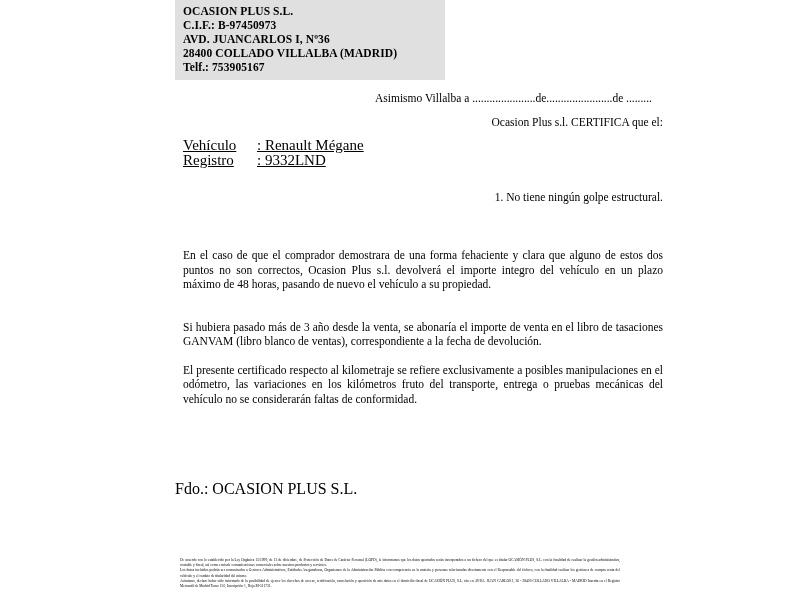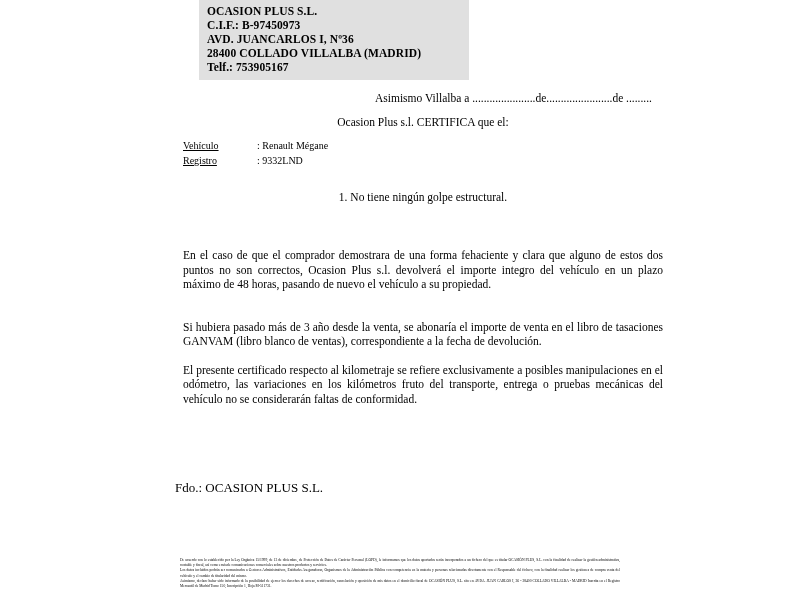--- a/index.html
+++ b/index.html
@@ -22,21 +22,20 @@
   }
   
   .letterhead {
     position: absolute;
     left: 175px;
     top: 0px;
     width: 270px;
     background: #e0e0e0;
     padding: 4px 6px 6px 8px;
     box-sizing: border-box;
-    margin-left: 24px;
   }
   .letterhead .lh-line {
     font-weight: bold;
     font-size: 11.5px;
     line-height: 14px;
     white-space: nowrap;
     letter-spacing: 0.1px;
   }
   
   .placedate {
@@ -49,46 +48,47 @@
   
   .body-area {
     position: absolute;
     left: 183px;
     top: 115px;
     width: 480px;
   }
   .para {
     font-size: 11.5px;
     line-height: 14.5px;
-    text-align: center;
+    text-align: right;
     margin: 0;
   }
   .gap-s { height: 8px; }
   .gap-m { height: 14px; }
   .gap-l { height: 22px; }
   .gap-xl { height: 30px; }
 
   .field-row {
-    font-size: 10px;
+    font-size: 15px;
     line-height: 15px;
     white-space: nowrap;
+    text-decoration: underline;
   }
   .field-label {
     text-decoration: underline;
     display: inline-block;
     width: 74px;
   }
   .justified {
     text-align: justify;
   }
   .signature {
     position: absolute;
     left: 175px;
     top: 480px;
-    font-size: 13px;
+    font-size: 16px;
     white-space: nowrap;
   }
   
   .footer {
     position: absolute;
     left: 180px;
     top: 558px;
     width: 440px;
     font-size: 3.6px;
     line-height: 5.2px;

